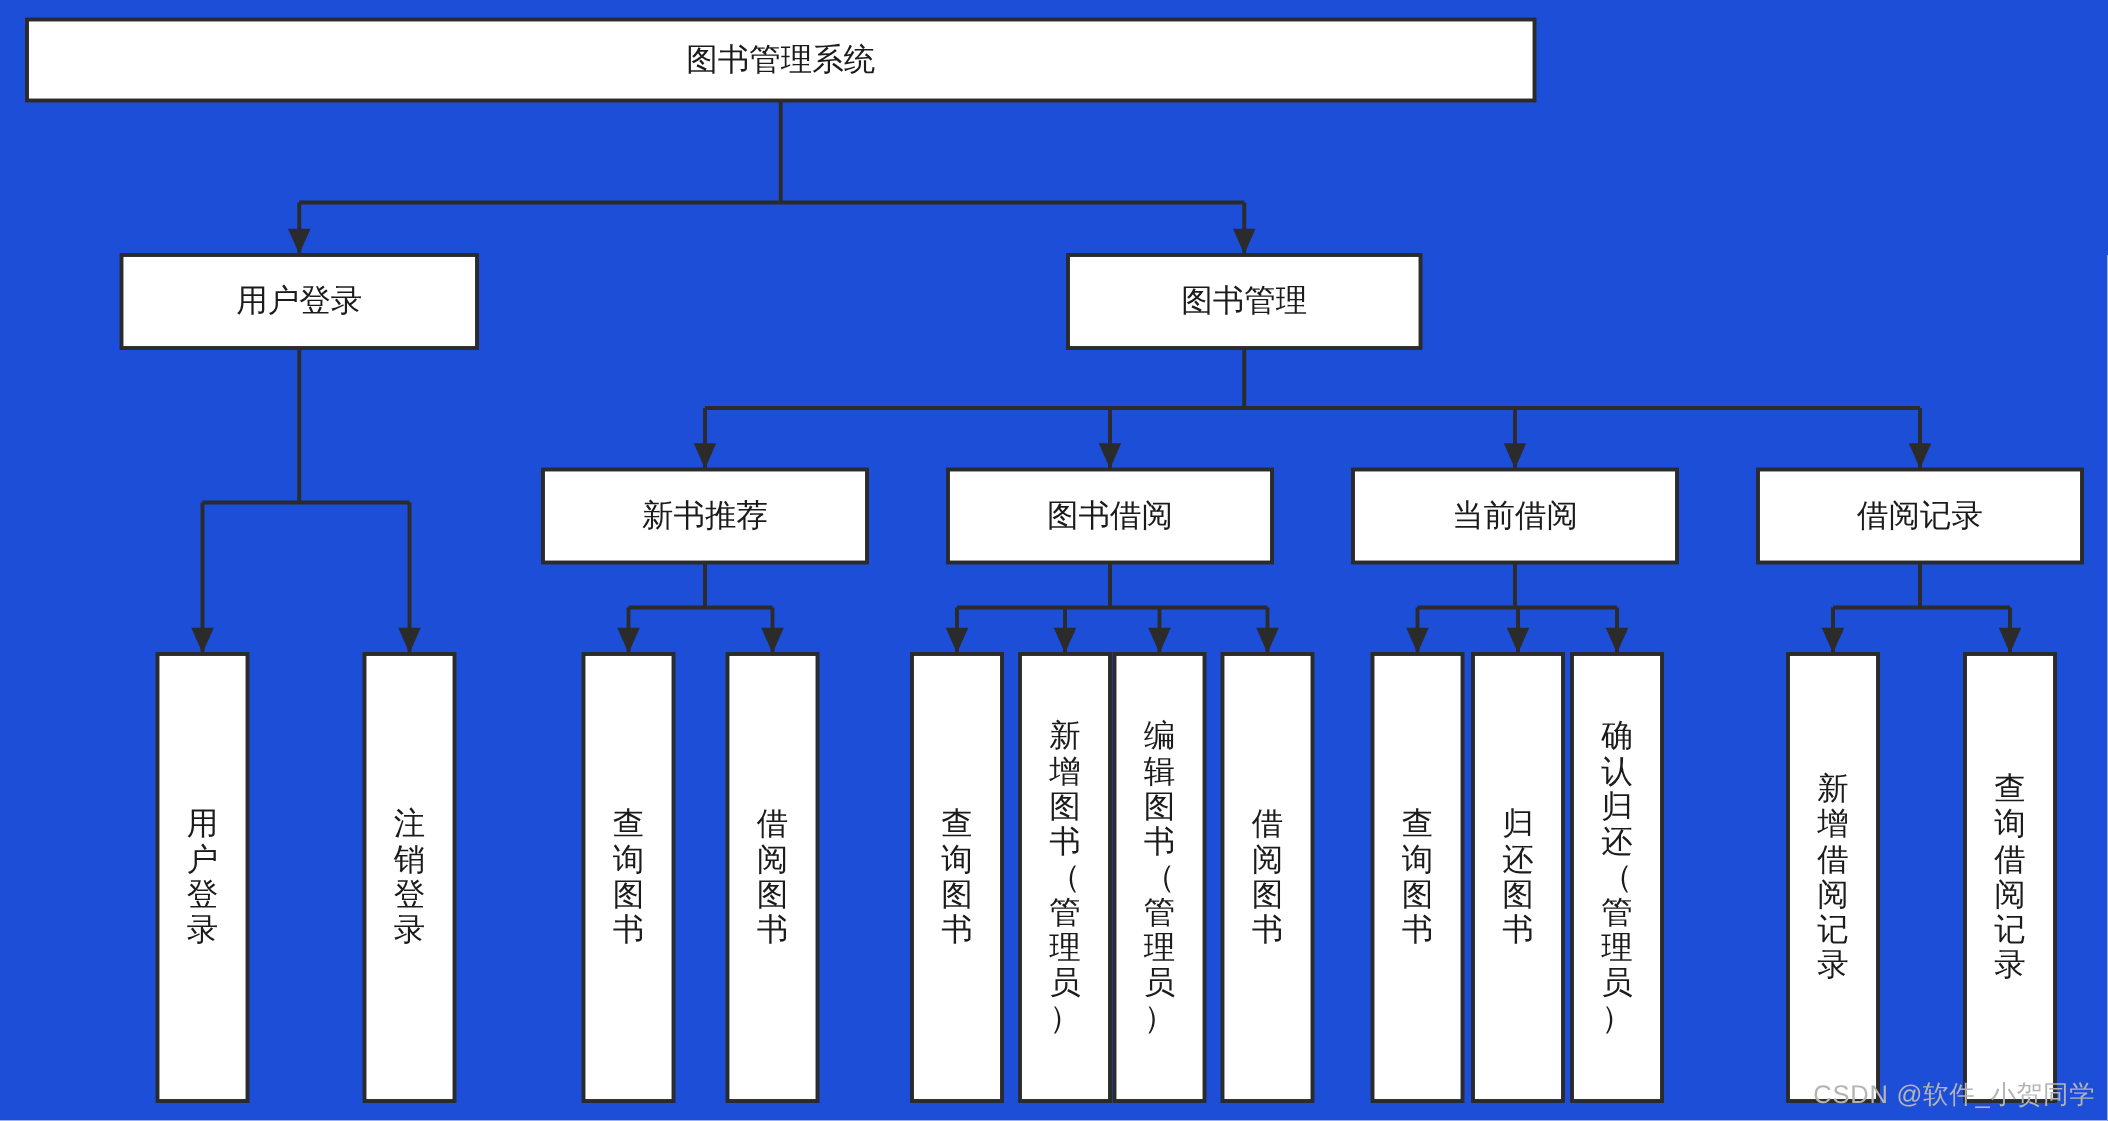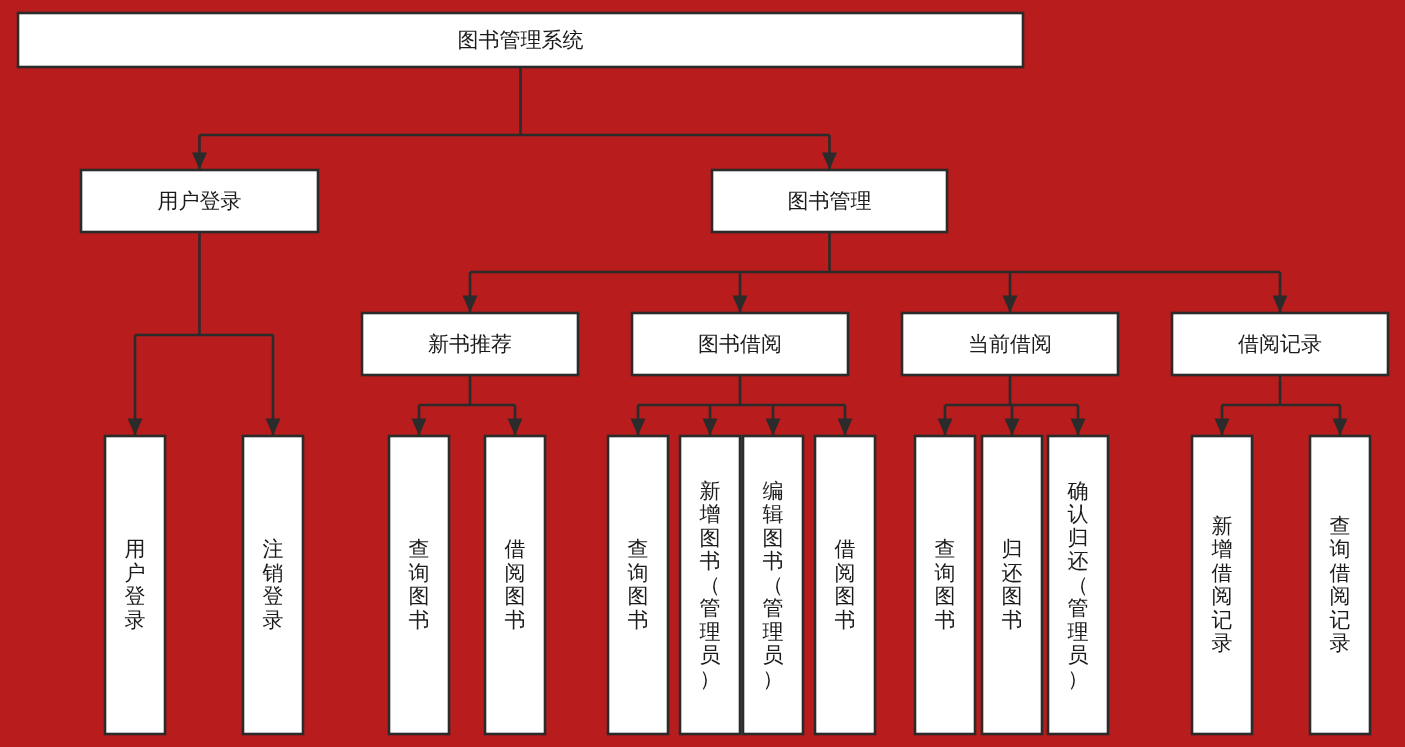--- a/index.html
+++ b/index.html
@@ -7,21 +7,21 @@
     padding: 0;
     background: #ffffff;
   }
   body {
     font-family: "Liberation Sans", "DejaVu Sans", sans-serif;
   }
   #diagram-root {
     position: relative;
     width: 1405px;
     height: 747px;
-    background: #b91c1c;
+    background: #1d4ed8;
     overflow: hidden;
   }
   svg.flow {
     position: absolute;
     top: 0;
     left: 0;
     width: 1405px;
     height: 747px;
     display: block;
   }
@@ -200,13 +200,14 @@
         <g>
           <rect x="1192" y="436" width="60" height="298" class="node-box"></rect>
           <text x="1222" class="node-label-v"><tspan x="1222" y="532.8">新</tspan><tspan x="1222" y="556.3">增</tspan><tspan x="1222" y="579.8">借</tspan><tspan x="1222" y="603.3">阅</tspan><tspan x="1222" y="626.8">记</tspan><tspan x="1222" y="650.3">录</tspan></text>
         </g>
         <g>
           <rect x="1310" y="436" width="60" height="298" class="node-box"></rect>
           <text x="1340" class="node-label-v"><tspan x="1340" y="532.8">查</tspan><tspan x="1340" y="556.3">询</tspan><tspan x="1340" y="579.8">借</tspan><tspan x="1340" y="603.3">阅</tspan><tspan x="1340" y="626.8">记</tspan><tspan x="1340" y="650.3">录</tspan></text>
         </g>
       </g>
   </svg>
+  <div class="watermark">CSDN @软件_小贺同学</div>
 </div>
 
 </body></html>

